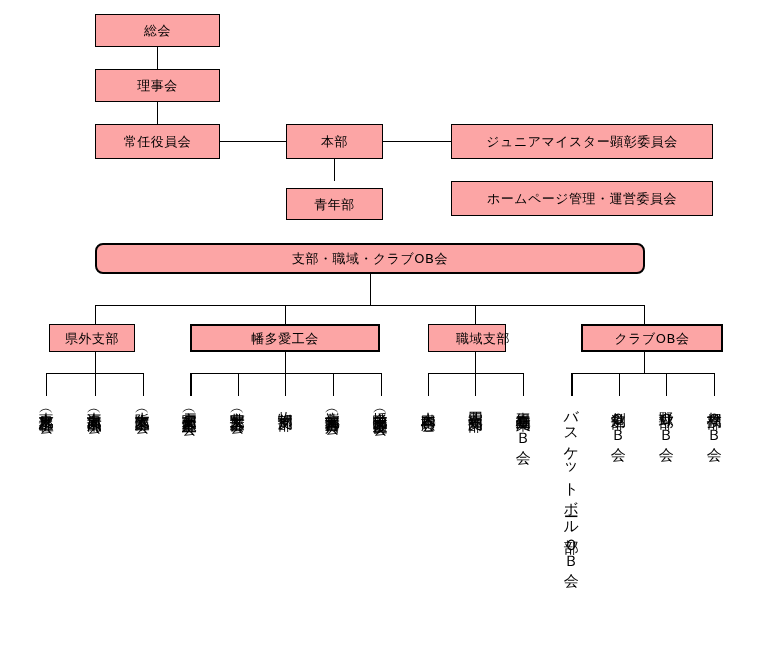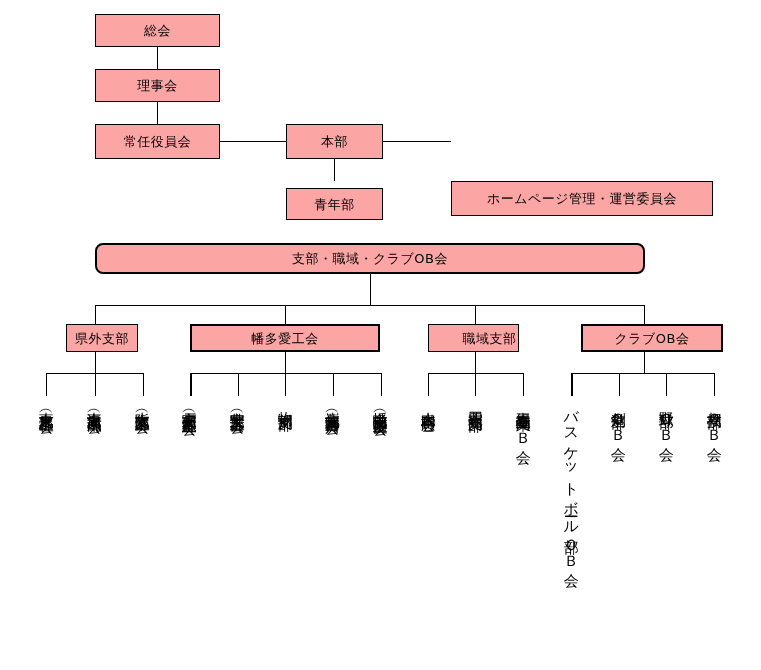--- a/index.html
+++ b/index.html
@@ -68,39 +68,40 @@
   <div class="ln h" style="left:220px;top:141px;width:66px;"></div>
 
   <div class="box" style="left:286px;top:124px;width:97px;height:35px;">本部</div>
 
   <div class="ln v" style="left:334px;top:159px;height:22px;"></div>
 
   <div class="box" style="left:286px;top:188px;width:97px;height:32px;">青年部</div>
 
   <div class="ln h" style="left:383px;top:141px;width:68px;"></div>
 
+  <div class="box" style="left:451px;top:124px;width:262px;height:35px;">ジュニアマイスター顕彰委員会</div>
 
   <div class="box" style="left:451px;top:181px;width:262px;height:35px;">ホームページ管理・運営委員会</div>
 
   <div class="box thick" style="left:95px;top:243px;width:550px;height:31px;border-radius:8px;">支部・職域・クラブOB会</div>
 
   <div class="ln v" style="left:370px;top:274px;height:31px;"></div>
 
   <div class="ln h" style="left:95px;top:305px;width:550px;"></div>
 
   <div class="ln v" style="left:95px;top:305px;height:21px;"></div>
   <div class="ln v" style="left:285px;top:305px;height:21px;"></div>
   <div class="ln v" style="left:475px;top:305px;height:21px;"></div>
   <div class="ln v" style="left:644px;top:305px;height:21px;"></div>
 
-  <div class="box" style="left:66px;top:324px;width:72px;height:28px;">県外支部</div>
+  <div class="box" style="left:49px;top:324px;width:86px;height:28px;">県外支部</div>
 
   <div class="box thick" style="left:190px;top:324px;width:190px;height:28px;">幡多愛工会</div>
 
-  <div class="box" style="left:428px;top:324px;width:91px;height:28px;padding-left:32px;">職域支部</div>
+  <div class="box" style="left:428px;top:324px;width:78px;height:28px;padding-left:32px;">職域支部</div>
 
   <div class="box thick" style="left:572px;top:324px;width:142px;height:28px;margin-left:9px;">クラブOB会</div>
 
   <div class="ln v" style="left:95px;top:352px;height:21px;"></div>
   <div class="ln h" style="left:46px;top:373px;width:97px;"></div>
   <div class="ln v" style="left:46px;top:373px;height:23px;"></div>
   <div class="ln v" style="left:95px;top:373px;height:23px;"></div>
   <div class="ln v" style="left:143px;top:373px;height:23px;"></div>
 
   <div class="ln v" style="left:285px;top:352px;height:21px;"></div>

